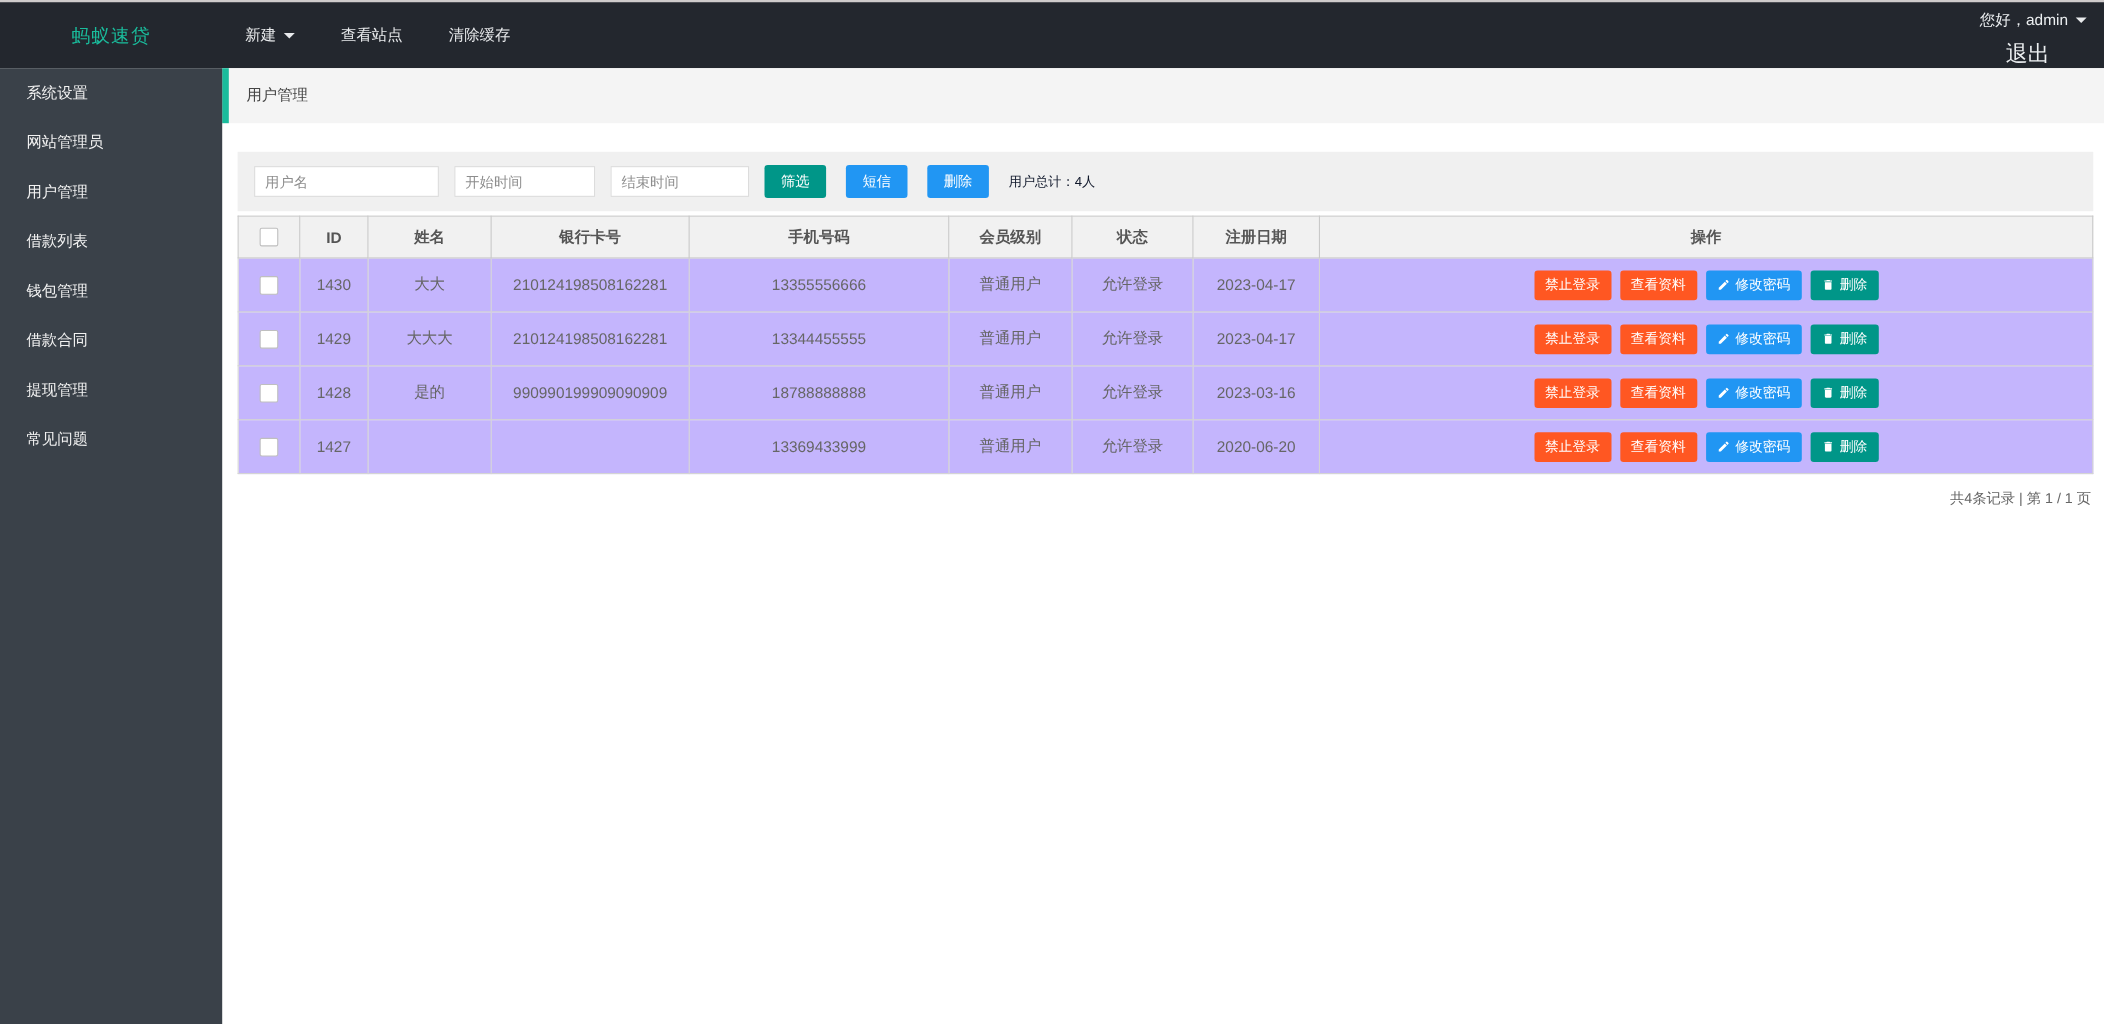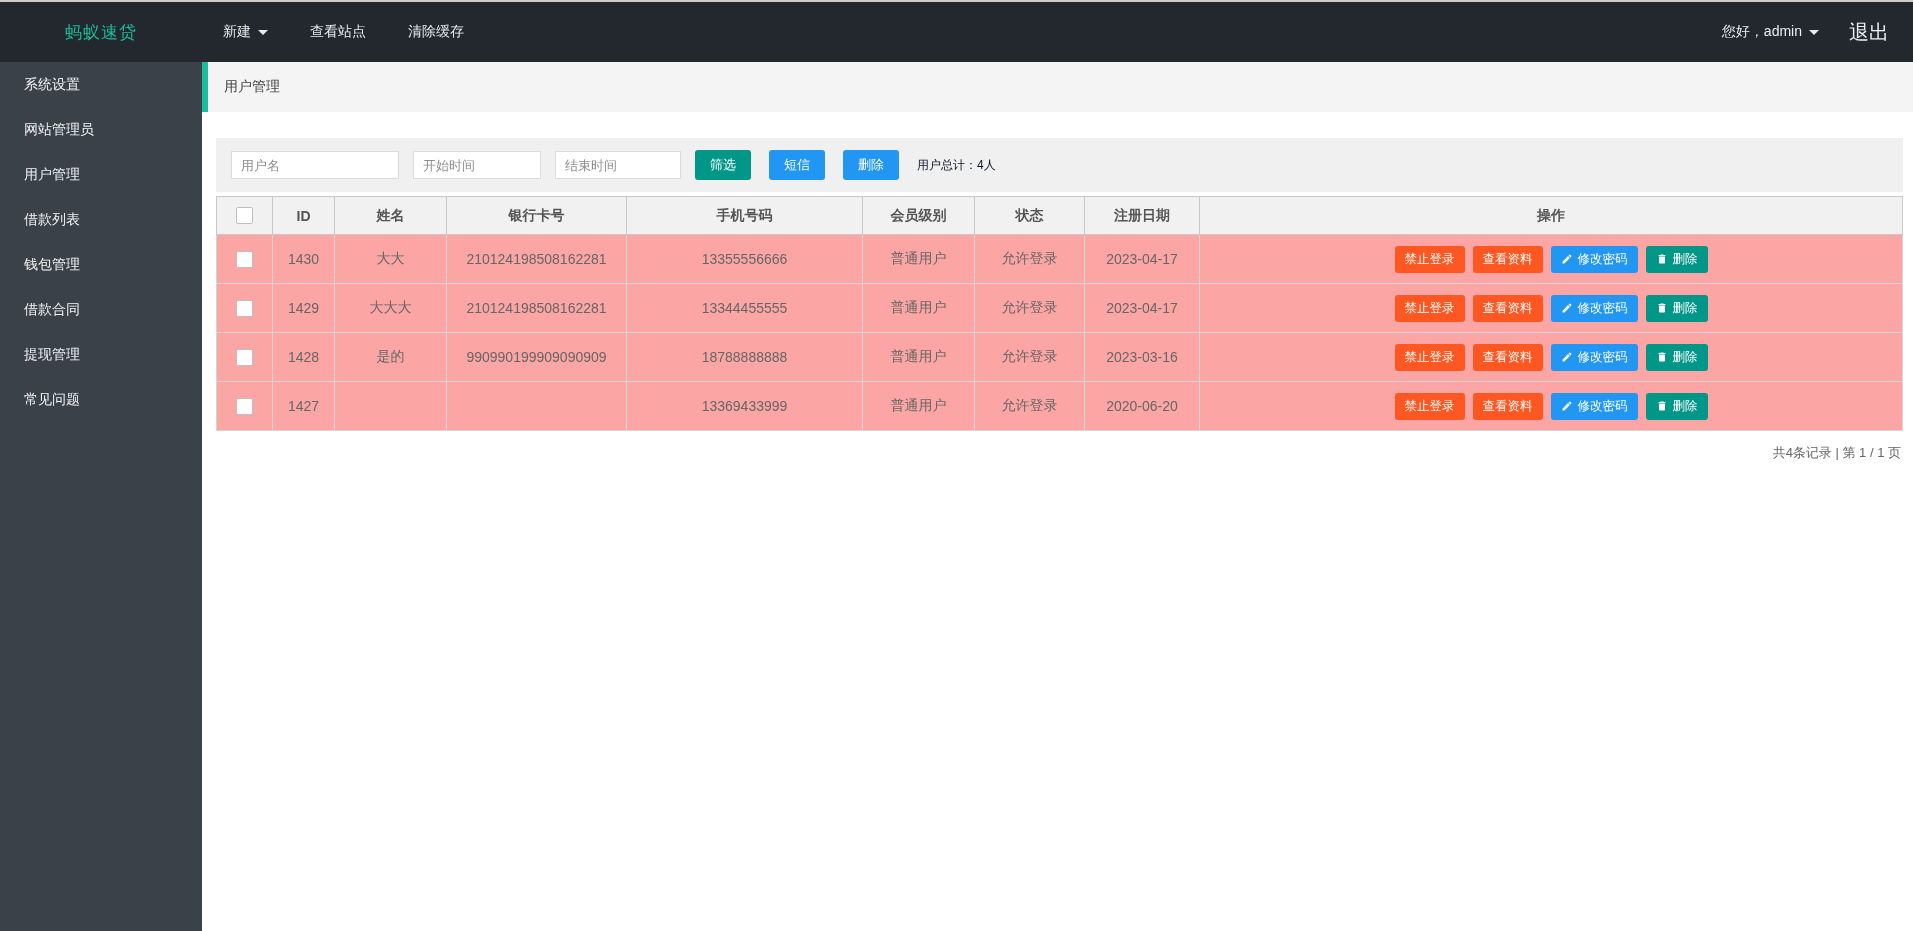--- a/index.html
+++ b/index.html
@@ -6,21 +6,21 @@
   html,body { width: 1913px; height: 931px; overflow: hidden; background:#fff;
     font-family: "Liberation Sans", "DejaVu Sans", sans-serif; }
   .top-strip { height:2px; background:#cfcbcb; }
 
   
   .navbar { height:60px; background:#23272e; display:flex; align-items:center; color:#eceff1; }
   .brand { width:202px; text-align:center; color:#1abc9c; font-size:17px; letter-spacing:1px; cursor:pointer; }
   .nav-menu { display:flex; align-items:center; height:100%; }
   .nav-item { color:#e8eaec; font-size:14px; padding:0 21px; height:100%; display:flex; align-items:center; cursor:pointer; text-decoration:none; }
   .caret { width:0; height:0; border-left:5px solid transparent; border-right:5px solid transparent; border-top:5px solid #e8eaec; margin-left:7px; display:inline-block; }
-  .nav-right { margin-left:auto; display:flex; align-items:center; height:100%; }
+  .nav-right { margin-left:auto; display:flex; align-items:center; height:100%;flex-direction:column; }
   .user-menu { display:flex; align-items:center; font-size:14px; padding:0 16px; height:100%; cursor:pointer; }
   .logout { font-size:20px; padding:0 24px 0 14px; cursor:pointer; }
 
   
   .sidebar { position:absolute; left:0; top:62px; bottom:0; width:202px; background:#3a4149; }
   .side-item { height:45px; display:flex; align-items:center; padding-left:20px; color:#f2f2f2; font-size:14px; cursor:pointer; border-left:4px solid transparent; }
   .side-item.active { background:#454c54; border-left-color:#1abc9c; }
 
   
   .breadcrumb-bar { margin-left:202px; height:50px; background:#f4f4f4; border-left:6px solid #1abc9c; display:flex; align-items:center; padding-left:16px; font-size:14px; color:#444; }
@@ -32,21 +32,21 @@
   .filter-input::placeholder { color:#8d8d8d; }
   .filter-input.w1 { width:168px; }
   .filter-input.w2 { width:128px; }
   .filter-input.w3 { width:126px; }
   .band-btn { height:30px; border:none; border-radius:3px; color:#fff; font-size:13px; padding:0 15px; margin-right:18px; cursor:pointer; font-family:inherit; }
   .total-label { font-size:12px; color:#0f172a; }
 
   
   table { width:100%; border-collapse:collapse; table-layout:fixed; }
   th { background:#f1f1f1; border:1px solid #c9c9c9; height:38px; font-size:14px; color:#555; font-weight:600; text-align:center; }
-  td { border:1px solid #d4d4d4; height:49px; font-size:14px; color:#666; text-align:center; background:#fca5a5; }
+  td { border:1px solid #d4d4d4; height:49px; font-size:14px; color:#666; text-align:center; background:#c4b5fd; }
   .cb { appearance:none; -webkit-appearance:none; width:17px; height:17px; background:#fff; border:1px solid #bfbfbf; border-radius:2px; vertical-align:middle; cursor:pointer; }
   .action-btn { height:27px; border:none; border-radius:3px; color:#fff; font-size:12.5px; padding:0 10px; margin:0 4px; cursor:pointer; font-family:inherit; display:inline-flex; align-items:center; gap:5px; vertical-align:middle; }
   .action-btn svg { width:12px; height:12px; fill:#fff; }
 
   .pagination { text-align:right; padding:13px 2px; font-size:13px; color:#666; }
 </style>
 </head>
 <body>
 
 <div class="top-strip"></div>

